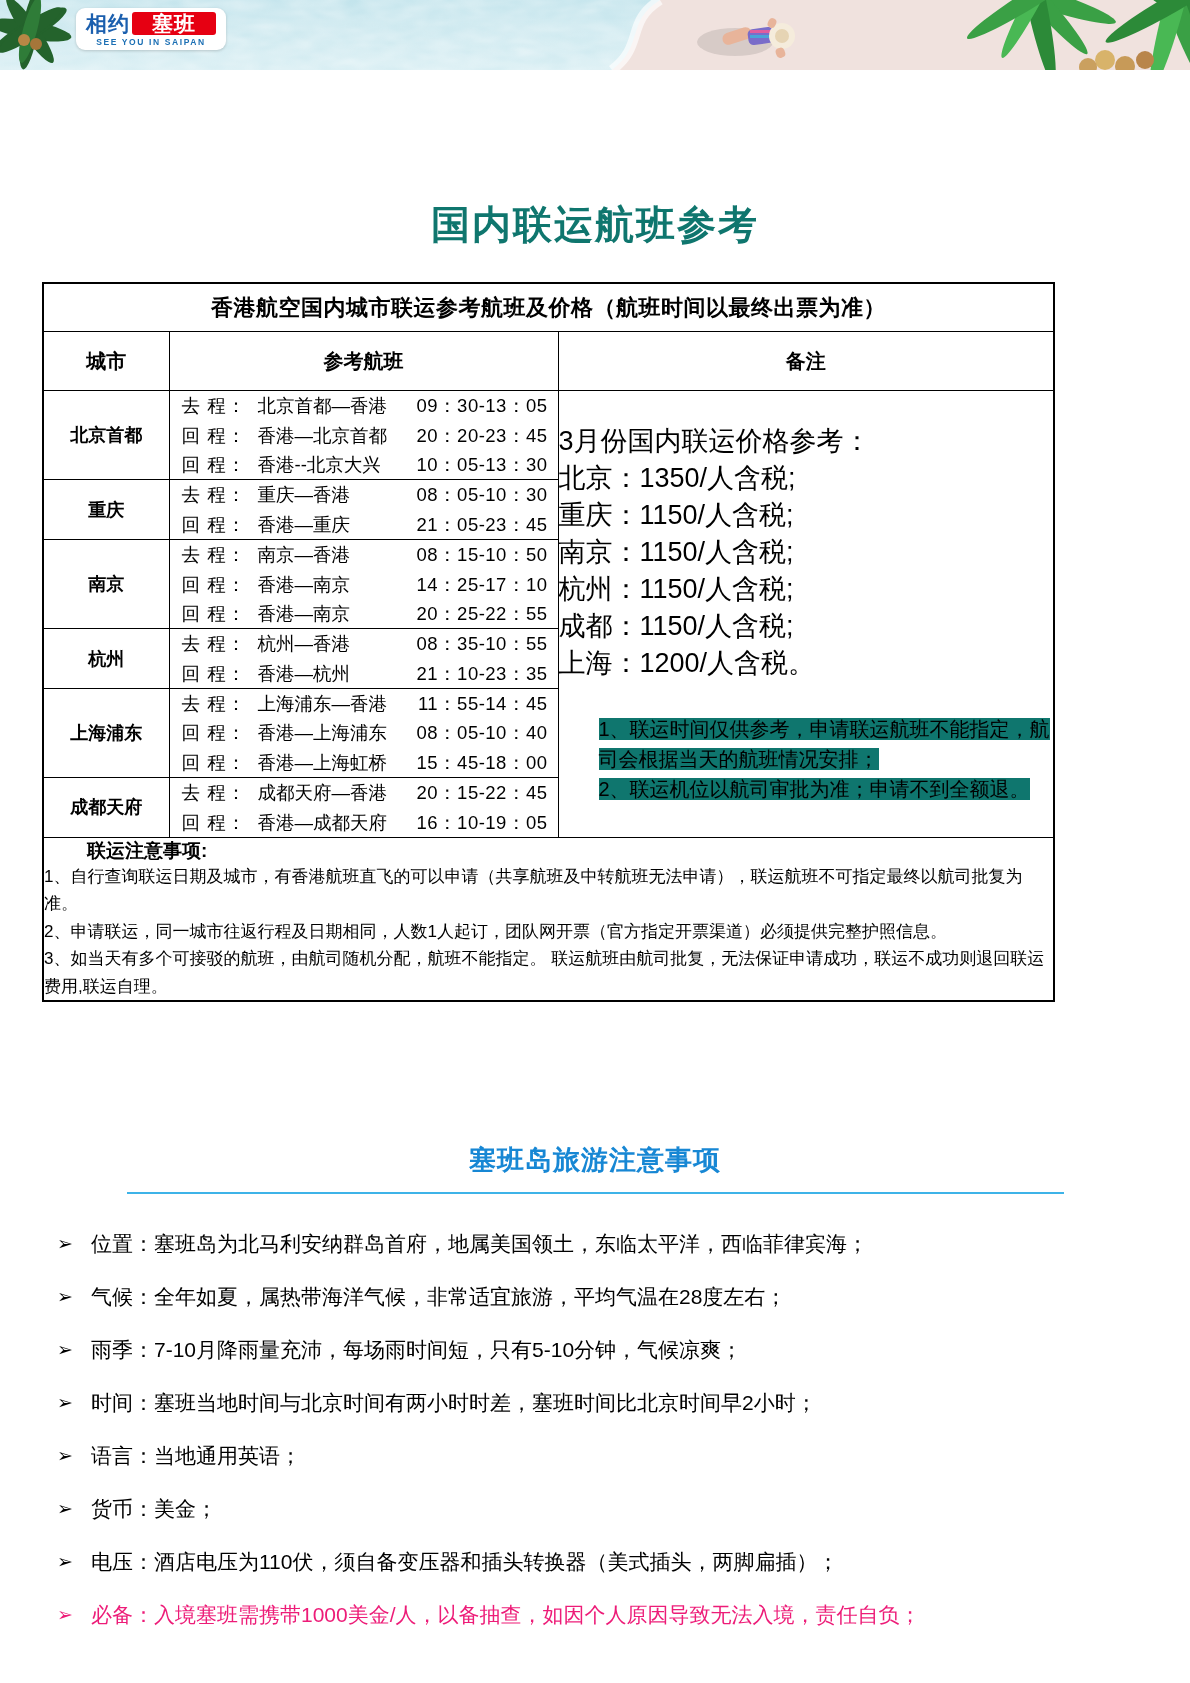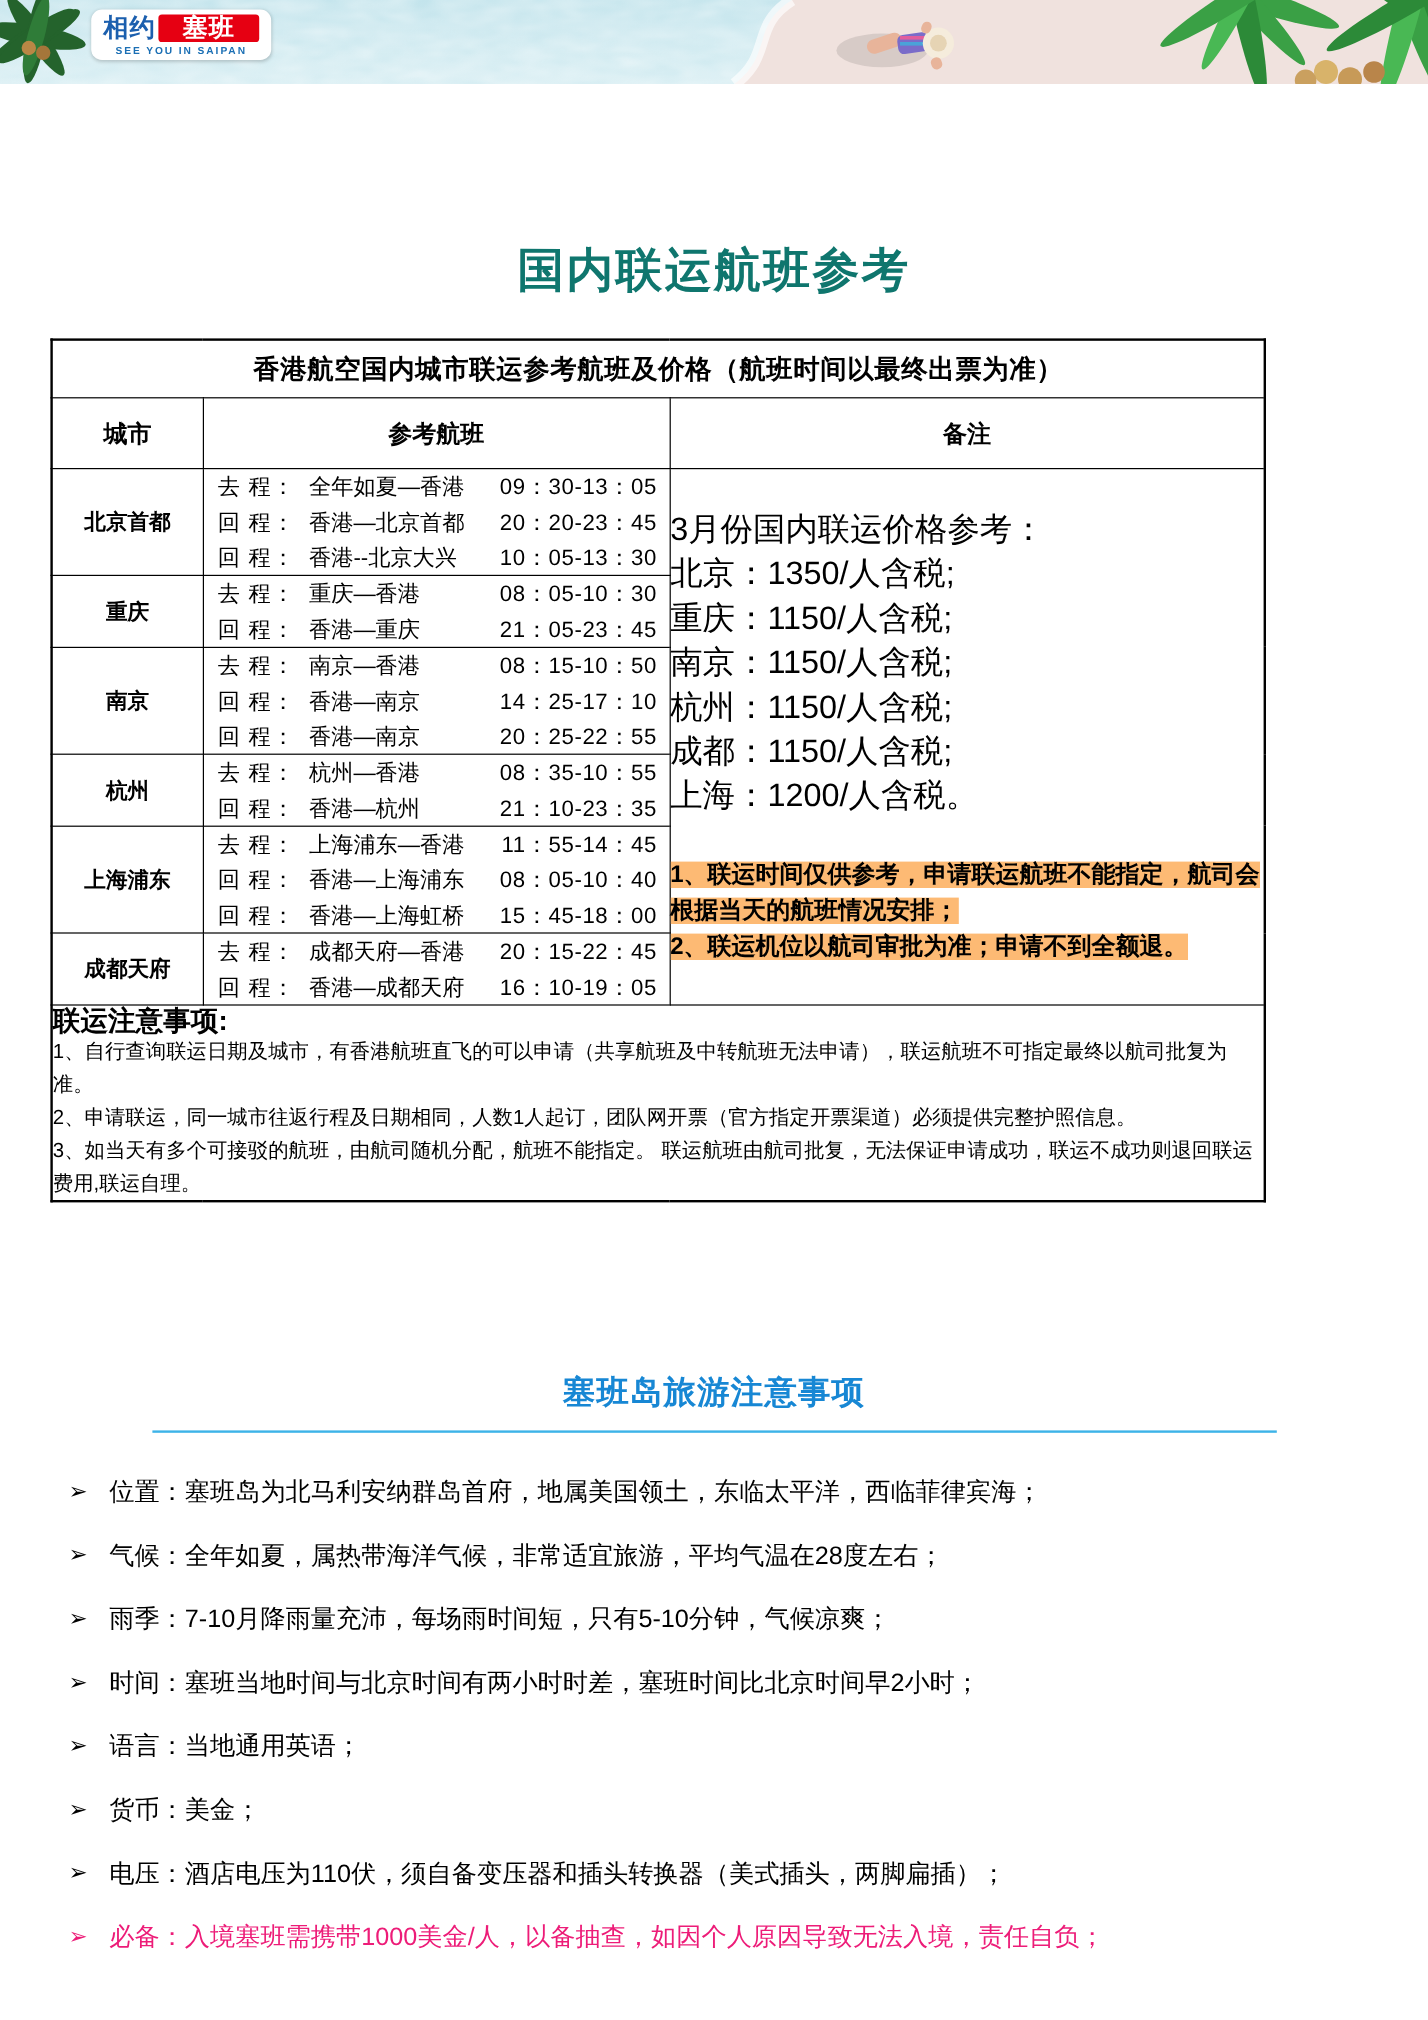--- a/index.html
+++ b/index.html
@@ -27,24 +27,24 @@
   .t-colhead{font-size:20px;font-weight:bold;text-align:center;height:58px;}
   .city-cell{font-size:18px;font-weight:bold;text-align:center;}
   .flights-cell{padding:0;}
   .fline{display:flex;align-items:center;height:29.4px;padding:0 10px 0 12px;font-size:18.5px;}
   .fdir{width:76px;flex:0 0 auto;letter-spacing:1px;}
   .froute{flex:1 1 auto;text-align:left;}
   .ftime{flex:0 0 auto;text-align:right;letter-spacing:.5px;}
   .notes-cell{vertical-align:top;padding:26px 13px 10px 15px;}
   .price-line{font-size:27px;line-height:37px;}
   .hl-block{margin-top:32px;}
-  .hl{display:inline;background:#fdba74;font-size:20px;font-weight:bold;line-height:30px;
-      box-decoration-break:clone;-webkit-box-decoration-break:clone;}
+  .hl{display:inline;background:#0f766e;font-size:20px;font-weight:normal;line-height:30px;
+      box-decoration-break:clone;margin-left:40px;-webkit-box-decoration-break:clone;}
   .footnote-cell{padding:7px 12px 9px 12px;}
-  .fn-title{font-size:23px;font-weight:bold;line-height:25px;}
+  .fn-title{font-size:19px;font-weight:bold;line-height:25px;padding-left:43px;}
   .fn-line{font-size:17px;line-height:27.5px;}
 
   
   .tips-title{margin-top:140px;text-align:center;color:#1787d4;font-size:27px;font-weight:bold;letter-spacing:1px;}
   .tips-rule{width:937px;height:0;border-top:2.5px solid #3db3e8;margin:14px auto 0 auto;}
   .tips-list{margin-top:36px;padding-left:57px;}
   .tip{display:flex;align-items:flex-start;margin-bottom:26px;font-size:21px;line-height:27px;}
   .tip-arrow{width:34px;flex:0 0 auto;font-size:19px;line-height:27px;}
   .tip-text{flex:1 1 auto;padding-right:60px;}
   .tip.pink{color:#ed1c78;}
@@ -140,21 +140,21 @@
     <td class="t-colhead">城市</td>
     <td class="t-colhead">参考航班</td>
     <td class="t-colhead">备注</td>
   </tr>
 
   <tr>
     <td class="city-cell">北京首都</td>
     <td class="flights-cell">
       <div class="fline">
             <span class="fdir">去 程：</span>
-            <span class="froute">全年如夏—香港</span>
+            <span class="froute">北京首都—香港</span>
             <span class="ftime">09：30-13：05</span>
           </div>
       <div class="fline">
             <span class="fdir">回 程：</span>
             <span class="froute">香港—北京首都</span>
             <span class="ftime">20：20-23：45</span>
           </div>
       <div class="fline">
             <span class="fdir">回 程：</span>
             <span class="froute">香港--北京大兴</span>

